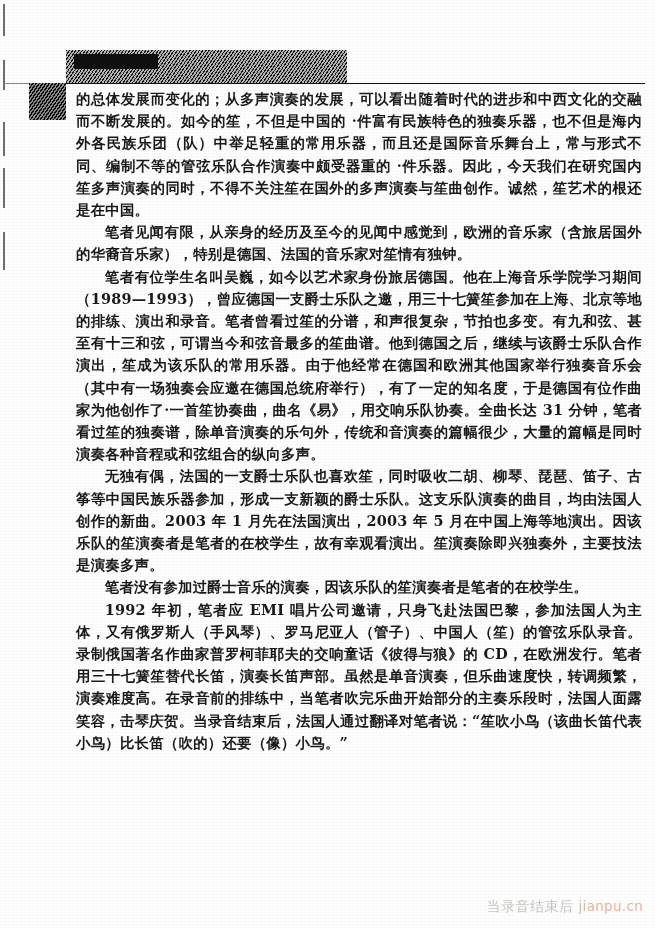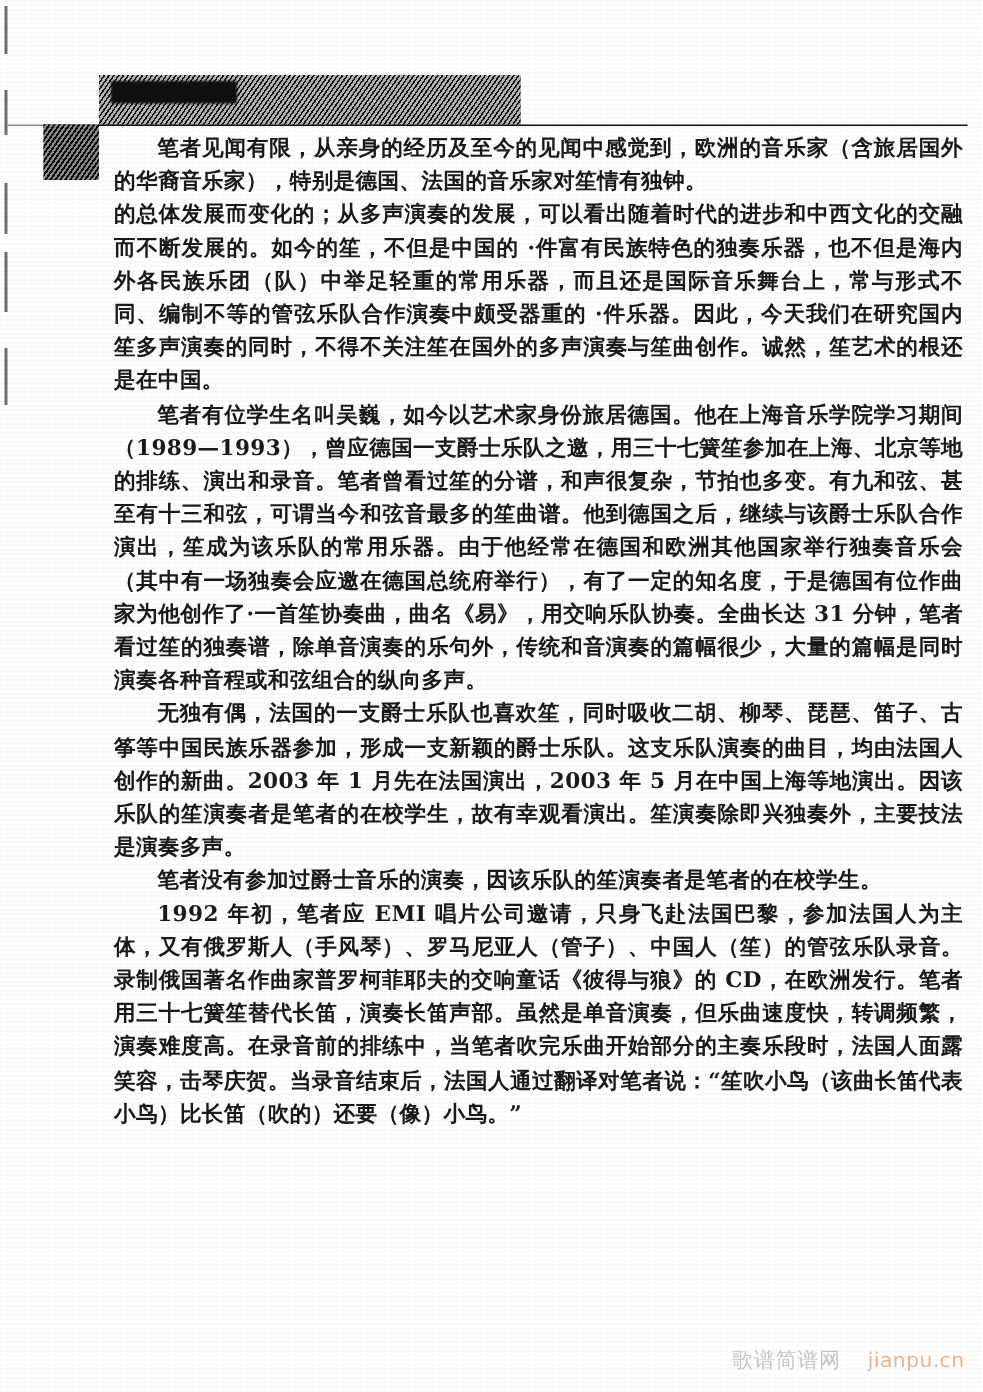--- a/index.html
+++ b/index.html
@@ -140,21 +140,20 @@
     font-family: "DejaVu Serif", "Liberation Serif", serif;
     font-size: 14px;
     color: #9a968f;
     letter-spacing: 0.5px;
   }
   #watermark .wm-url {
     font-family: "DejaVu Sans", "Liberation Sans", sans-serif;
     font-size: 13.5px;
     color: #d2793f;
     letter-spacing: 0.3px;
-    margin-left: 13px;
   }
 </style>
 </head>
 <body>
 
 <div id="page">
 
   <div class="binding-mark bm1"></div>
   <div class="binding-mark bm2"></div>
   <div class="binding-mark bm3"></div>
@@ -165,28 +164,28 @@
 
   <div class="scan-band">
     <div class="scan-band-core"></div>
   </div>
 
   <div class="scan-blot"></div>
 
   <div class="scan-rule"></div>
 
   <div id="text-body">
+    <p class="para no-indent">的总体发展而变化的；从多声演奏的发展，可以看出随着时代的进步和中西文化的交融而不断发展的。如今的笙，不但是中国的 ·件富有民族特色的独奏乐器，也不但是海内外各民族乐团（队）中举足轻重的常用乐器，而且还是国际音乐舞台上，常与形式不同、编制不等的管弦乐队合作演奏中颇受器重的 ·件乐器。因此，今天我们在研究国内笙多声演奏的同时，不得不关注笙在国外的多声演奏与笙曲创作。诚然，笙艺术的根还是在中国。</p>
     <p class="para">笔者见闻有限，从亲身的经历及至今的见闻中感觉到，欧洲的音乐家（含旅居国外的华裔音乐家），特别是德国、法国的音乐家对笙情有独钟。</p>
-    <p class="para no-indent">的总体发展而变化的；从多声演奏的发展，可以看出随着时代的进步和中西文化的交融而不断发展的。如今的笙，不但是中国的 ·件富有民族特色的独奏乐器，也不但是海内外各民族乐团（队）中举足轻重的常用乐器，而且还是国际音乐舞台上，常与形式不同、编制不等的管弦乐队合作演奏中颇受器重的 ·件乐器。因此，今天我们在研究国内笙多声演奏的同时，不得不关注笙在国外的多声演奏与笙曲创作。诚然，笙艺术的根还是在中国。</p>
     <p class="para">笔者有位学生名叫吴巍，如今以艺术家身份旅居德国。他在上海音乐学院学习期间（1989—1993），曾应德国一支爵士乐队之邀，用三十七簧笙参加在上海、北京等地的排练、演出和录音。笔者曾看过笙的分谱，和声很复杂，节拍也多变。有九和弦、甚至有十三和弦，可谓当今和弦音最多的笙曲谱。他到德国之后，继续与该爵士乐队合作演出，笙成为该乐队的常用乐器。由于他经常在德国和欧洲其他国家举行独奏音乐会（其中有一场独奏会应邀在德国总统府举行），有了一定的知名度，于是德国有位作曲家为他创作了·一首笙协奏曲，曲名《易》，用交响乐队协奏。全曲长达 31 分钟，笔者看过笙的独奏谱，除单音演奏的乐句外，传统和音演奏的篇幅很少，大量的篇幅是同时演奏各种音程或和弦组合的纵向多声。</p>
     <p class="para">无独有偶，法国的一支爵士乐队也喜欢笙，同时吸收二胡、柳琴、琵琶、笛子、古筝等中国民族乐器参加，形成一支新颖的爵士乐队。这支乐队演奏的曲目，均由法国人创作的新曲。2003 年 1 月先在法国演出，2003 年 5 月在中国上海等地演出。因该乐队的笙演奏者是笔者的在校学生，故有幸观看演出。笙演奏除即兴独奏外，主要技法是演奏多声。</p>
     <p class="para">笔者没有参加过爵士音乐的演奏，因该乐队的笙演奏者是笔者的在校学生。</p>
     <p class="para">1992 年初，笔者应 EMI 唱片公司邀请，只身飞赴法国巴黎，参加法国人为主体，又有俄罗斯人（手风琴）、罗马尼亚人（管子）、中国人（笙）的管弦乐队录音。录制俄国著名作曲家普罗柯菲耶夫的交响童话《彼得与狼》的 CD，在欧洲发行。笔者用三十七簧笙替代长笛，演奏长笛声部。虽然是单音演奏，但乐曲速度快，转调频繁，演奏难度高。在录音前的排练中，当笔者吹完乐曲开始部分的主奏乐段时，法国人面露笑容，击琴庆贺。当录音结束后，法国人通过翻译对笔者说：“笙吹小鸟（该曲长笛代表小鸟）比长笛（吹的）还要（像）小鸟。”</p>
   </div>
 
   <div id="grain"></div>
 
   <div id="watermark">
-    <span class="wm-cn">歌谱简谱网</span>
+    <span class="wm-cn">当录音结束后</span>
     <span class="wm-url">jianpu.cn</span>
   </div>
 
 </div>
 
 </body></html>

